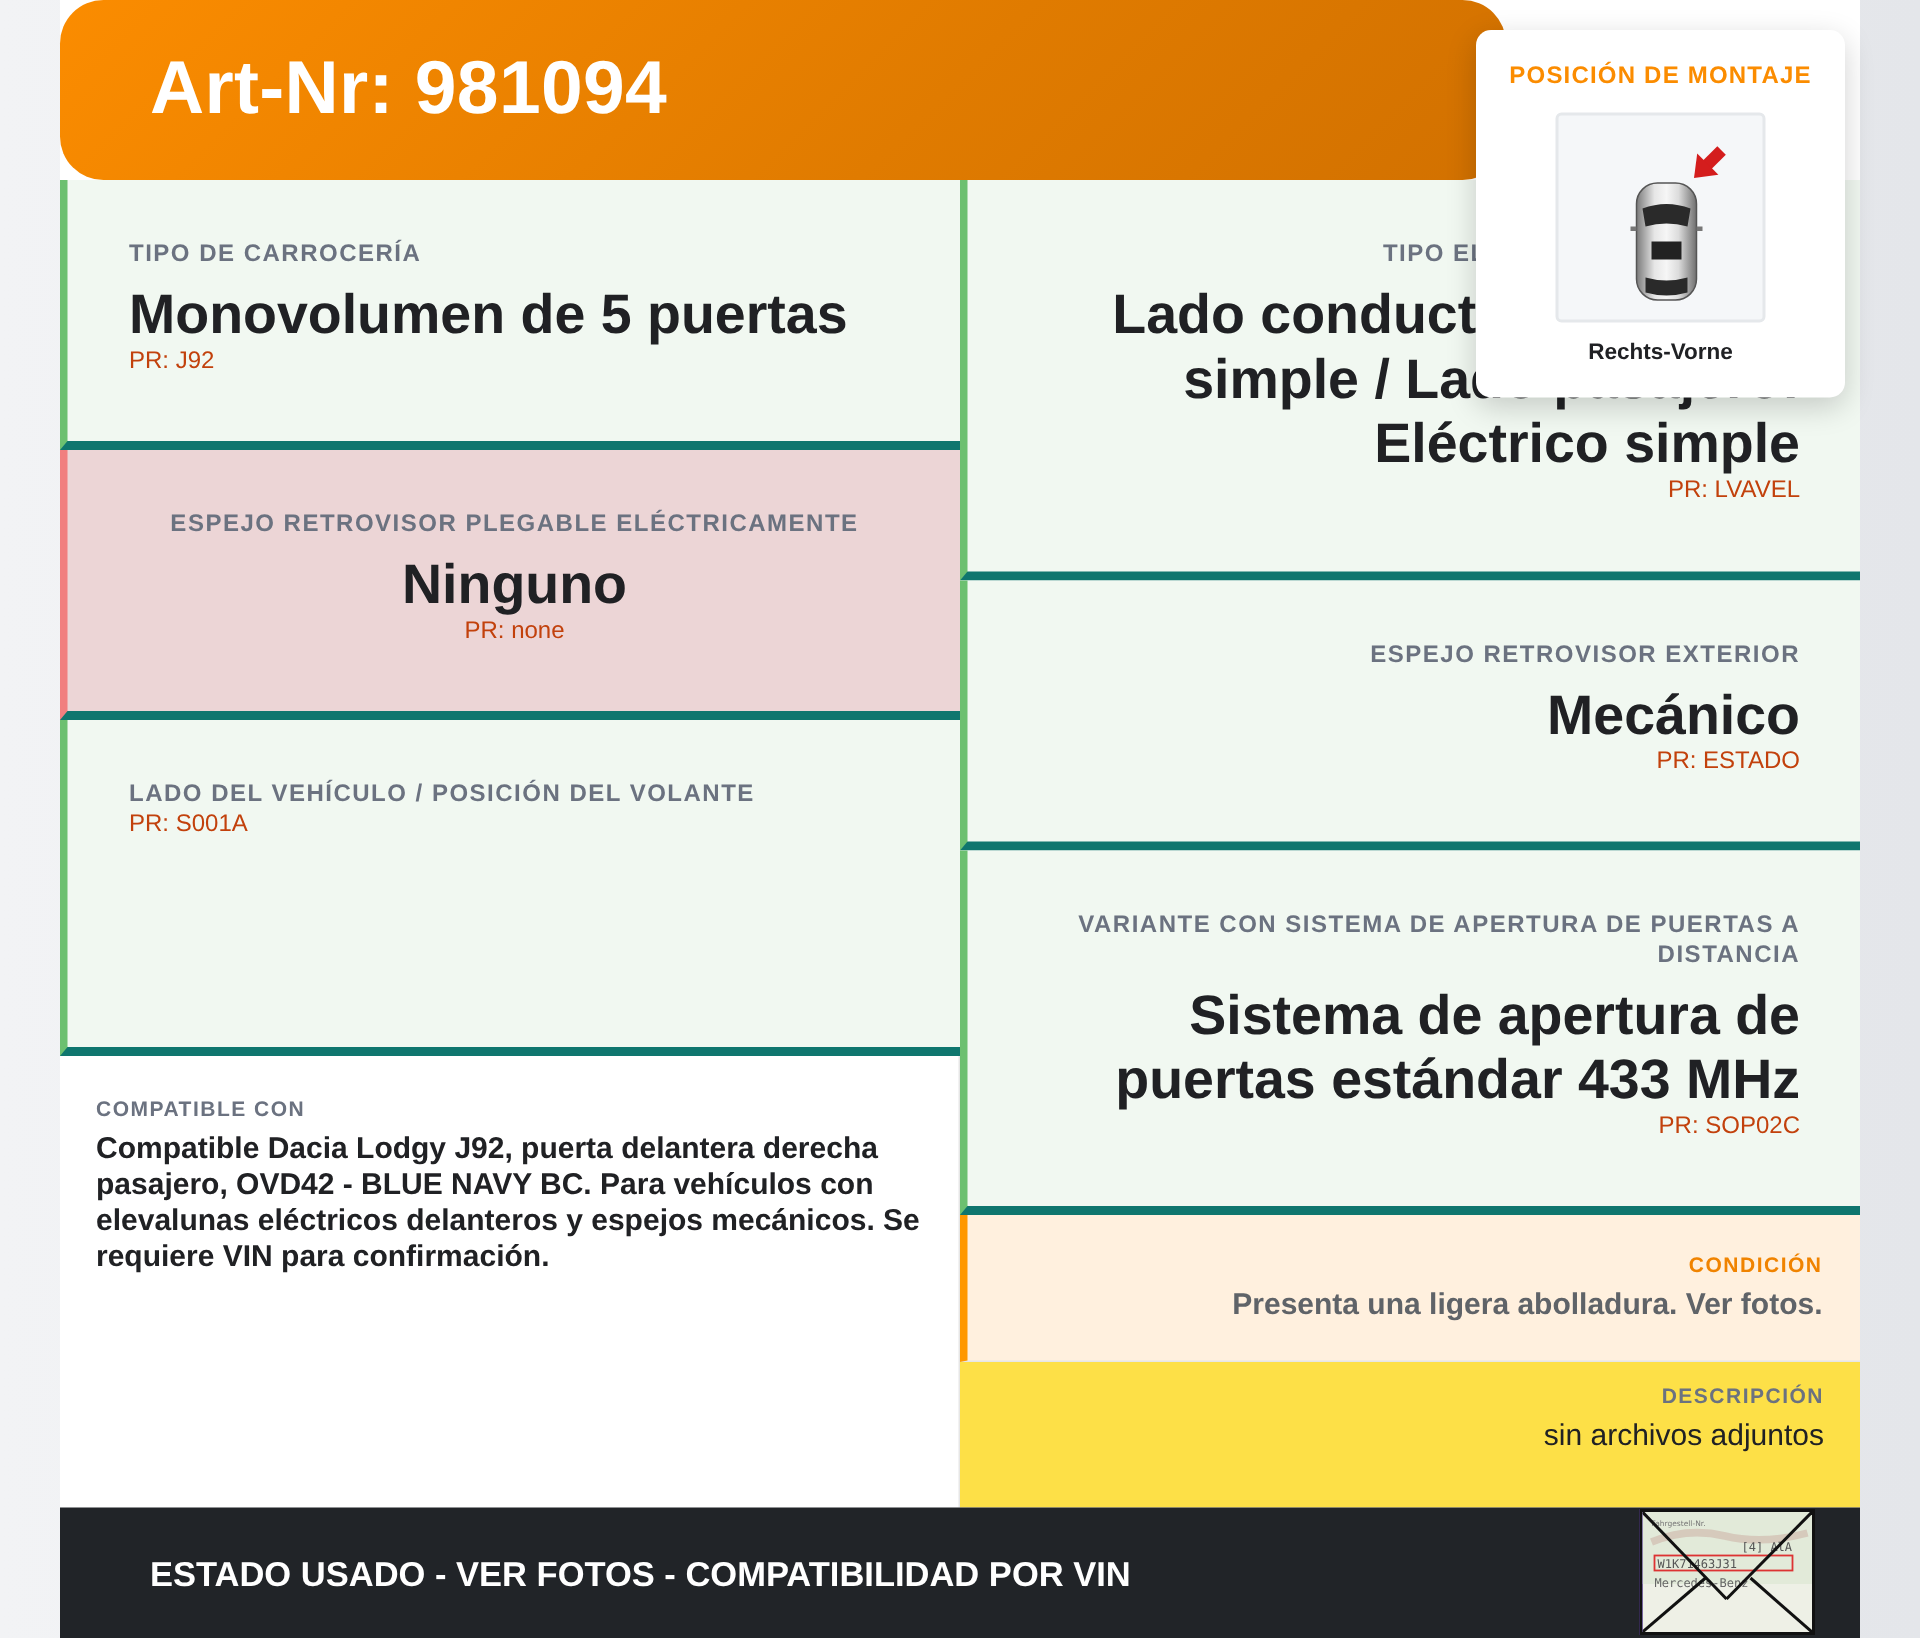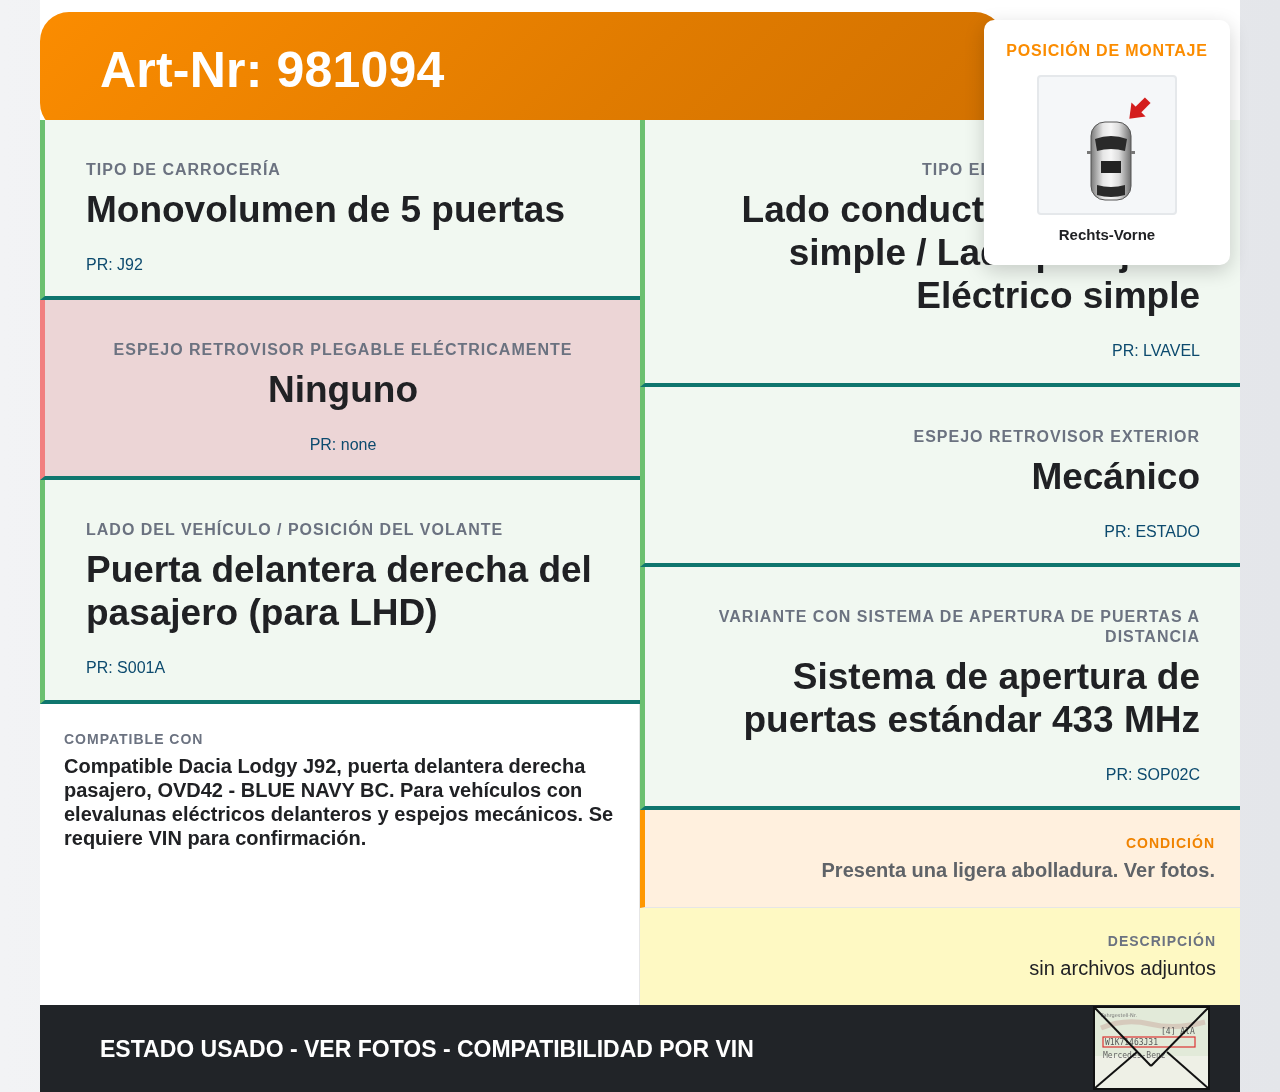--- a/index.html
+++ b/index.html
@@ -7,50 +7,50 @@
   body {
     font-family: "Liberation Sans", "DejaVu Sans", sans-serif;
     background: linear-gradient(90deg, #f2f3f5 0%, #e4e6ea 100%);
     position: relative;
   }
   .page {
     position: absolute; left: 40px; top: 0; width: 1200px; height: 1092px;
     background: #fff;
   }
   .header {
-    position: absolute; left: 0; top: 12px; width: 964px; height: 120px;
+    position: absolute; left: 0; top: 0; width: 964px; height: 120px;
     background: linear-gradient(135deg, #fb8c00 0%, #e07b00 60%, #d27100 100%);
     border-radius: 29px;
   }
   .header-title {
     position: absolute; left: 60px; top: 28px;
     font-size: 50px; font-weight: bold; color: #fff; letter-spacing: 0.2px;
     line-height: 60px;
   }
   .col { position: absolute; top: 120px; width: 600px; }
   .col-left { left: 0; }
   .col-right { left: 600px; text-align: right; }
   .card {
     position: relative; width: 600px;
     background: #f1f8f1;
     border-left: 5px solid #6cc070;
-    border-bottom: 4px solid #0f766e;
+    border-bottom: 6px solid #0f766e;
     padding: 40px 40px 0 41px;
   }
   .card.red { background: #ecd5d6; border-left-color: #f17f7f; text-align: center; }
   .card-label {
     font-size: 16px; font-weight: bold; color: #6b7280;
     letter-spacing: 1px; text-transform: uppercase; line-height: 20px;
   }
   .card-value {
     font-size: 37px; font-weight: bold; color: #202124;
     line-height: 43px; margin-top: 8px;
   }
   .card-pr {
-    font-size: 16px; color: #0c4a6e; margin-top: 24px; line-height: 20px;
+    font-size: 16px; color: #c2410c; margin-top: 0; line-height: 20px;
   }
   .compat {
     position: absolute; left: 0; width: 600px; background: #fff;
     padding: 26px 24px 0 24px; border-right: 1px solid #e6e6e6;
   }
   .compat-label {
     font-size: 14px; font-weight: bold; color: #6b7280;
     letter-spacing: 1px; line-height: 18px;
   }
   .compat-text {
@@ -64,22 +64,22 @@
   }
   .cond-label {
     font-size: 14px; font-weight: bold; color: #f08300;
     letter-spacing: 1px; line-height: 18px;
   }
   .cond-text {
     font-size: 20px; font-weight: bold; color: #5f6368;
     line-height: 24px; margin-top: 6px;
   }
   .desc {
-    position: absolute; left: 0; width: 600px; background: #fef9c3;
-    padding: 24px 24px 0 24px;
+    position: absolute; left: 0; width: 600px; background: #fde047;
+    padding: 13px 24px 0 24px;
   }
   .desc-label {
     font-size: 14px; font-weight: bold; color: #6b7280;
     letter-spacing: 1px; line-height: 18px;
   }
   .desc-text {
     font-size: 20px; font-weight: normal; color: #202124;
     line-height: 24px; margin-top: 6px;
   }
   .footer {
@@ -127,21 +127,20 @@
       <div class="card-value">Monovolumen de 5 puertas</div>
       <div class="card-pr">PR: J92</div>
     </div>
     <div class="card red" style="height:180px;">
       <div class="card-label">ESPEJO RETROVISOR PLEGABLE ELÉCTRICAMENTE</div>
       <div class="card-value">Ninguno</div>
       <div class="card-pr">PR: none</div>
     </div>
     <div class="card" style="height:224px;">
       <div class="card-label">LADO DEL VEHÍCULO / POSICIÓN DEL VOLANTE</div>
-      <div class="card-value">Puerta delantera derecha del pasajero (para LHD)</div>
       <div class="card-pr">PR: S001A</div>
     </div>
     <div class="compat" style="top:584px; height:301px;">
       <div class="compat-label">COMPATIBLE CON</div>
       <div class="compat-text">Compatible Dacia Lodgy J92, puerta delantera derecha pasajero, OVD42 - BLUE NAVY BC. Para vehículos con elevalunas eléctricos delanteros y espejos mecánicos. Se requiere VIN para confirmación.</div>
     </div>
   </div>
 
   <div class="col col-right">
     <div class="card" style="height:267px;">

